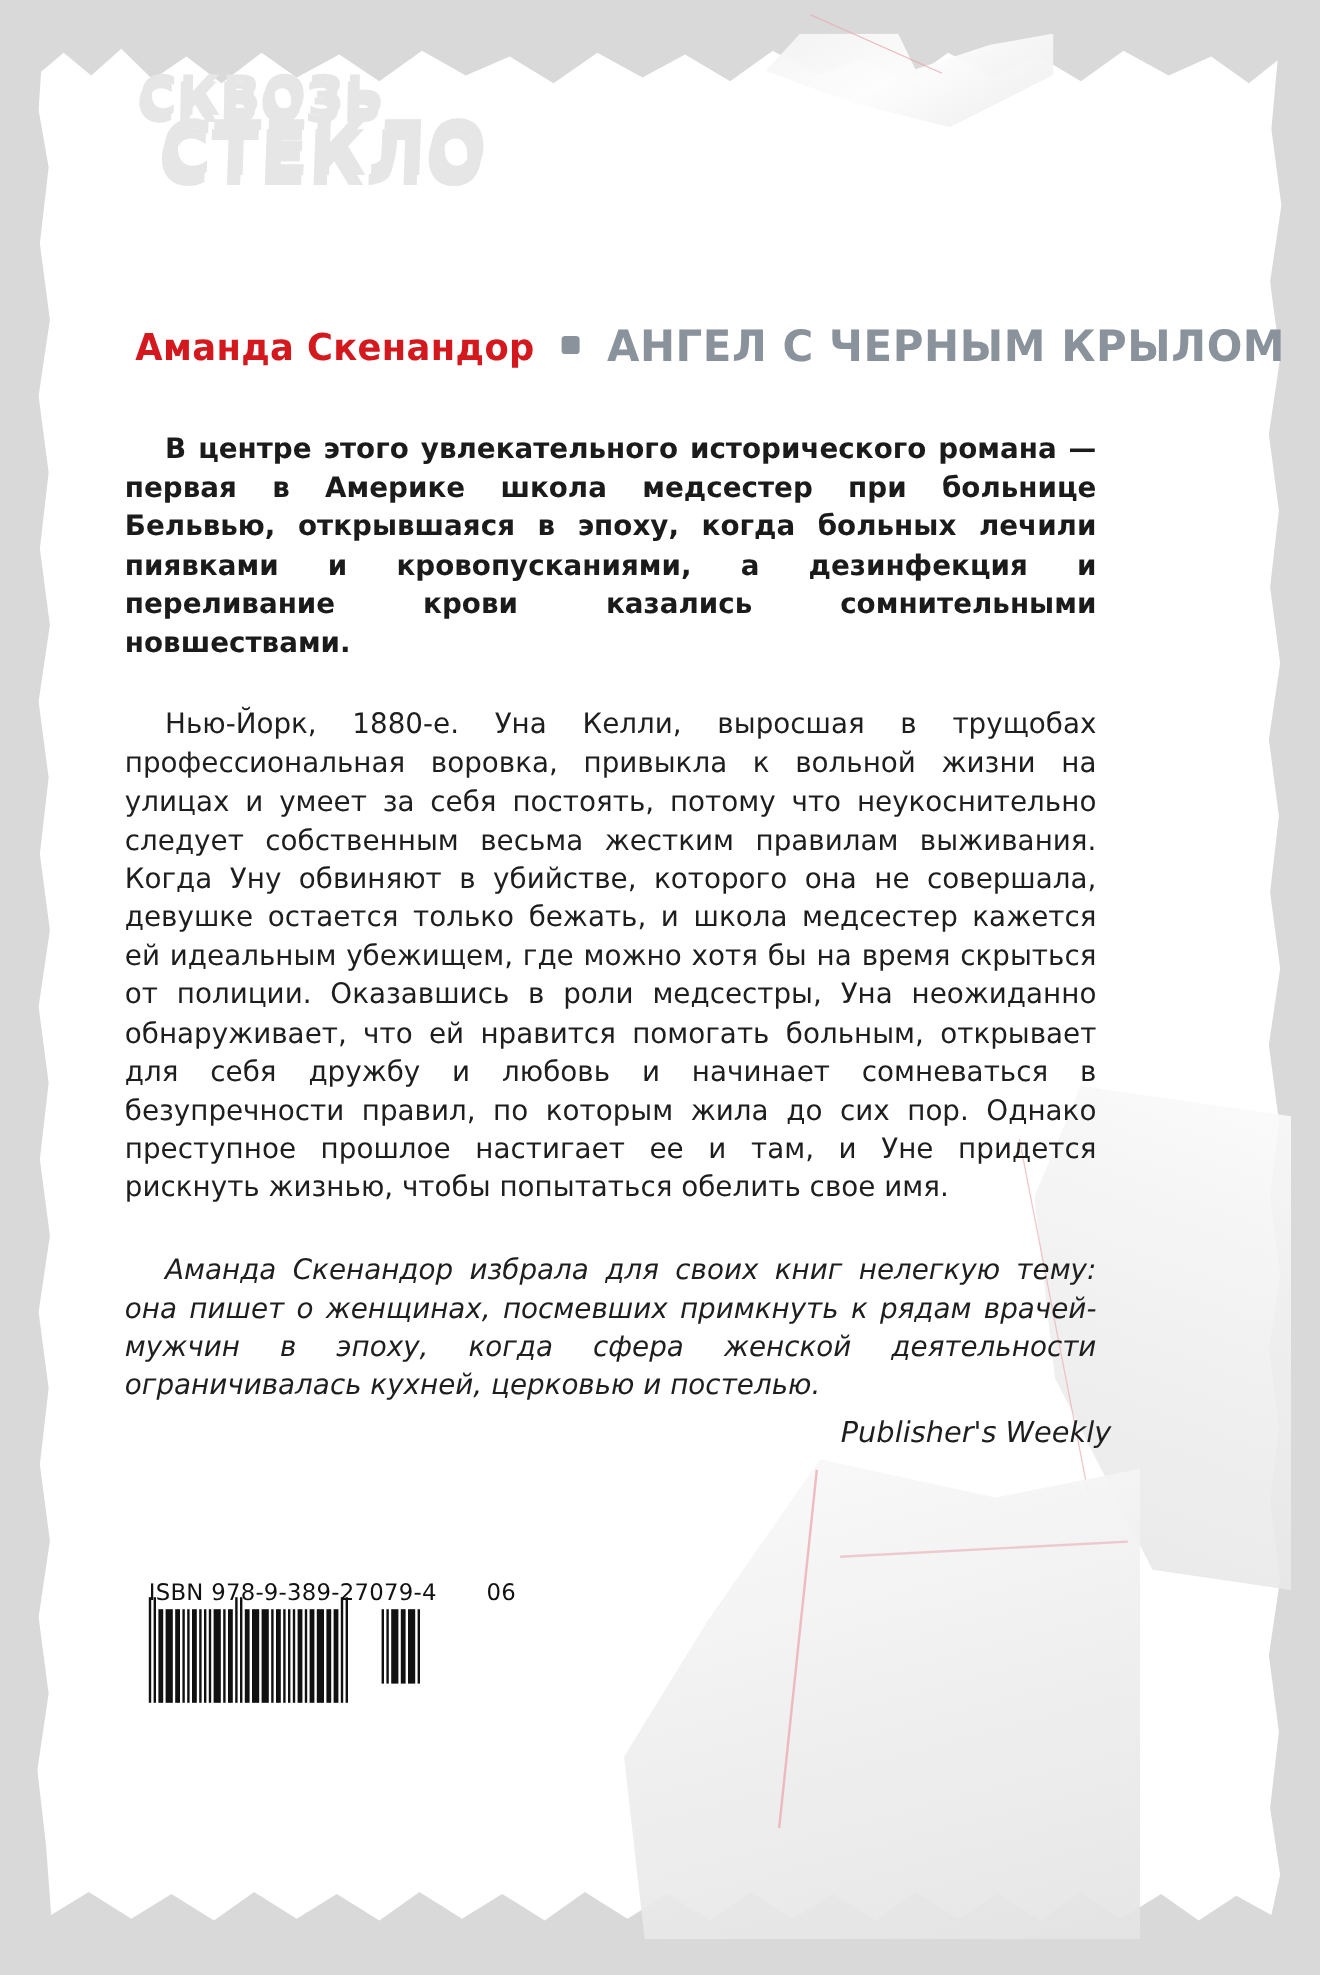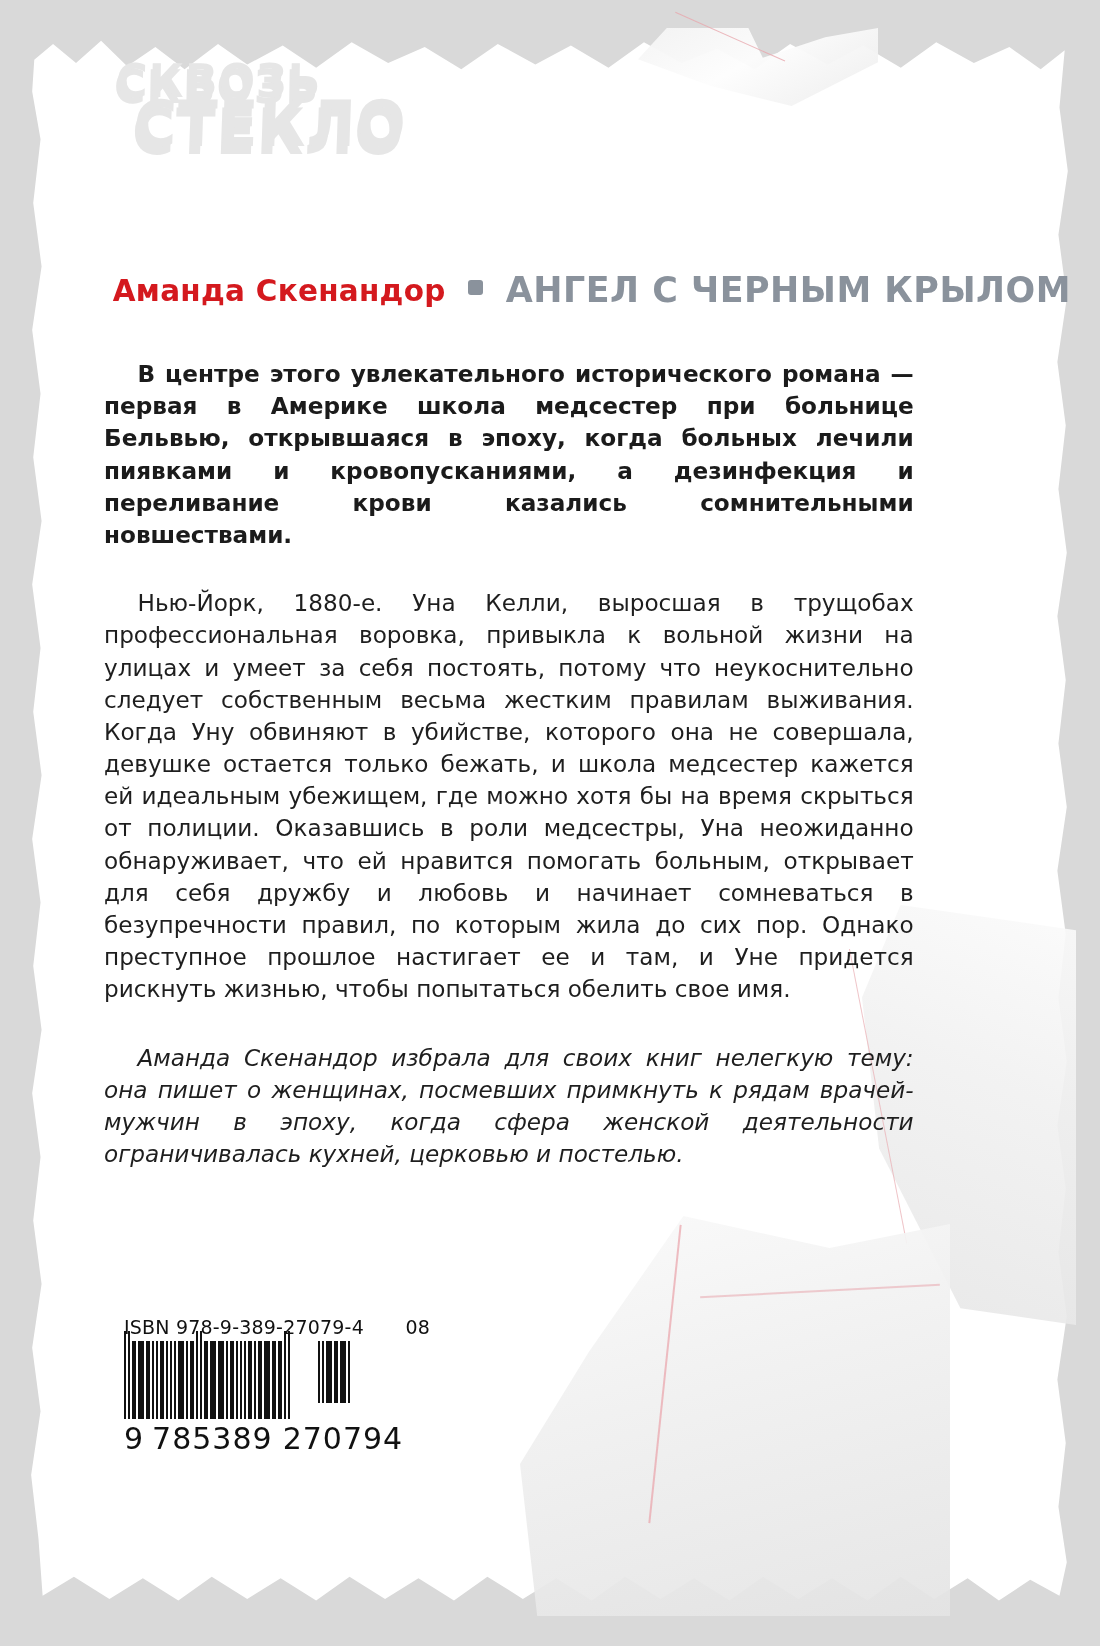--- a/index.html
+++ b/index.html
@@ -305,26 +305,27 @@
     </div>
 
     <div class="title-row">
       <span class="author-name">Аманда Скенандор</span><span class="title-sep"></span><span class="book-title">АНГЕЛ С ЧЕРНЫМ КРЫЛОМ</span>
     </div>
 
     <div class="text-col">
       <p class="lede">В центре этого увлекательного исторического романа — первая в Америке школа медсестер при больнице Бельвью, открывшаяся в эпоху, когда больных лечили пиявками и кровопусканиями, а дезинфекция и переливание крови казались сомнительными новшествами.</p>
       <p class="body-par">Нью-Йорк, 1880-е. Уна Келли, выросшая в трущобах профессиональная воровка, привыкла к вольной жизни на улицах и умеет за себя постоять, потому что неукоснительно следует собственным весьма жестким правилам выживания. Когда Уну обвиняют в убийстве, которого она не совершала, девушке остается только бежать, и школа медсестер кажется ей идеальным убежищем, где можно хотя бы на время скрыться от полиции. Оказавшись в роли медсестры, Уна неожиданно обнаруживает, что ей нравится помогать больным, открывает для себя дружбу и любовь и начинает сомневаться в безупречности правил, по которым жила до сих пор. Однако преступное прошлое настигает ее и там, и Уне придется рискнуть жизнью, чтобы попытаться обелить свое имя.</p>
       <p class="quote-par">Аманда Скенандор избрала для своих книг нелегкую тему: она пишет о женщинах, посмевших примкнуть к рядам врачей-мужчин в эпоху, когда сфера женской деятельности ограничивалась кухней, церковью и постелью.</p>
+      <p class="quote-source">Publisher's Weekly</p>
     </div>
 
     <div class="barcode-block">
       <div class="barcode-head">
         <span>ISBN 978-9-389-27079-4</span>
-        <span class="bc-addon-label">08</span>
+        <span class="bc-addon-label">06</span>
       </div>
       <div class="barcode-bars">
         <div class="bars-main" id="bars-main">
             <span class="bar w1 guard" style="height: 78px;"></span>
             <span class="bar w1 guard" style="height: 78px;"></span>
             <span class="bar w2" style="height: 78px;"></span>
             <span class="bar w3" style="height: 78px;"></span>
             <span class="bar w2" style="height: 78px;"></span>
             <span class="bar w1" style="height: 78px;"></span>
             <span class="bar w1" style="height: 78px;"></span>
@@ -356,19 +357,16 @@
           </div>
         <div class="bars-addon" id="bars-addon">
             <span class="bar w1" style="height: 62px;"></span>
             <span class="bar w1" style="height: 62px;"></span>
             <span class="bar w3" style="height: 62px;"></span>
             <span class="bar w2" style="height: 62px;"></span>
             <span class="bar w3" style="height: 62px;"></span>
             <span class="bar w1" style="height: 62px;"></span>
           </div>
       </div>
-      <div class="ean-digits">
-        <span class="lead">9</span><span class="grp">785389</span><span>270794</span>
-      </div>
     </div>
 
   </div>
 </div>
 
 </body></html>

